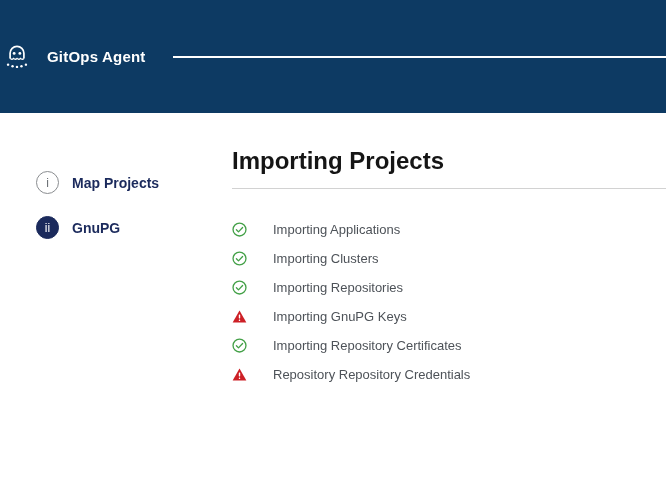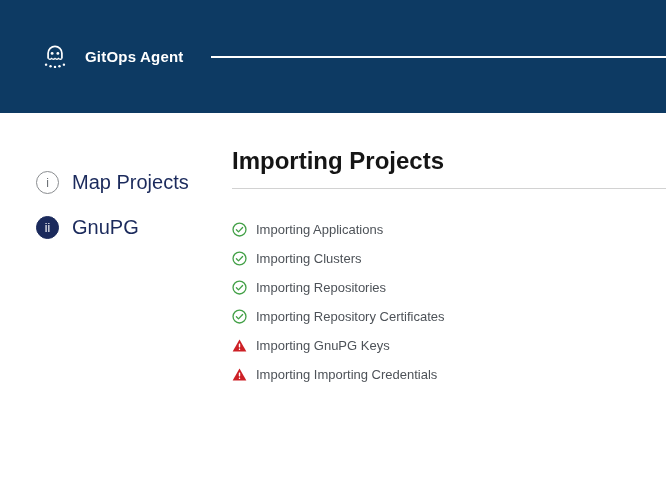--- a/index.html
+++ b/index.html
@@ -9,21 +9,20 @@
     background: #ffffff;
     color: #151515;
   }
 
   
   .app-header {
     height: 113px;
     background: var(--header_bg, #0d3a63);
     display: flex;
     align-items: center;
-    padding-left: 38px;
   }
   .brand-logo { width: 34px; height: 34px; margin-right: 13px; flex: 0 0 auto; }
   .brand-name {
     color: #ffffff;
     font-size: 15px;
     font-weight: 700;
     letter-spacing: 0.2px;
     white-space: nowrap;
   }
   .header-rule {
@@ -65,22 +64,22 @@
     flex: 0 0 auto;
     line-height: 1;
   }
   .wizard-step[data-active="true"] .step-badge {
     background: var(--navy, #1b2a5c);
     border-color: var(--navy, #1b2a5c);
     color: #ffffff;
   }
   .step-label {
     color: var(--navy, #1b2a5c);
-    font-size: 20px;
-    font-weight: 400;
+    font-size: 14px;
+    font-weight: 700;
   }
 
   
   .main {
     flex: 1;
     padding-top: 34px;
   }
   .page-title {
     font-size: 24px;
     font-weight: 700;
@@ -89,21 +88,21 @@
   }
   .title-divider {
     height: 1px;
     background: #d2d2d2;
     margin-top: 12px;
   }
   .status-list { margin-top: 33px; }
   .status-row {
     display: flex;
     align-items: center;
-    gap: 9px;
+    gap: 26px;
     margin-bottom: 13px;
     height: 16px;
   }
   .status-icon { display: none; width: 15px; height: 15px; flex: 0 0 auto; }
   .status-icon svg { display: block; width: 15px; height: 15px; }
   .status-row[data-status="success"] .icon-success { display: block; }
   .status-row[data-status="error"]   .icon-error   { display: block; }
   .status-label {
     font-size: 13px;
     color: #4d5258;
@@ -175,50 +174,50 @@
         <span class="status-icon icon-success">
           <svg viewBox="0 0 16 16">
               <circle cx="8" cy="8" r="6.9" fill="none" stroke="#43a047" stroke-width="1.4"></circle>
               <path d="M4.7 8.3 l2.2 2.2 4.4-4.7" fill="none" stroke="#43a047" stroke-width="1.4" stroke-linecap="round" stroke-linejoin="round"></path>
             </svg>
         </span>
 
         <span class="status-label">Importing Repositories</span>
       </div>
 
-      <div class="status-row" data-status="success">
-        <span class="status-icon icon-success">
-          <svg viewBox="0 0 16 16">
-              <circle cx="8" cy="8" r="6.9" fill="none" stroke="#43a047" stroke-width="1.4"></circle>
-              <path d="M4.7 8.3 l2.2 2.2 4.4-4.7" fill="none" stroke="#43a047" stroke-width="1.4" stroke-linecap="round" stroke-linejoin="round"></path>
-            </svg>
-        </span>
-
-        <span class="status-label">Importing Repository Certificates</span>
-      </div>
-
       <div class="status-row" data-status="error">
 
         <span class="status-icon icon-error">
           <svg viewBox="0 0 16 16">
               <path d="M8 1.6 L15.3 14.4 H0.7 Z" fill="#cd2026"></path>
               <rect x="7.25" y="5.8" width="1.5" height="4.4" rx="0.5" fill="#ffffff"></rect>
               <rect x="7.25" y="11.2" width="1.5" height="1.5" rx="0.4" fill="#ffffff"></rect>
             </svg>
         </span>
         <span class="status-label">Importing GnuPG Keys</span>
       </div>
 
+      <div class="status-row" data-status="success">
+        <span class="status-icon icon-success">
+          <svg viewBox="0 0 16 16">
+              <circle cx="8" cy="8" r="6.9" fill="none" stroke="#43a047" stroke-width="1.4"></circle>
+              <path d="M4.7 8.3 l2.2 2.2 4.4-4.7" fill="none" stroke="#43a047" stroke-width="1.4" stroke-linecap="round" stroke-linejoin="round"></path>
+            </svg>
+        </span>
+
+        <span class="status-label">Importing Repository Certificates</span>
+      </div>
+
       <div class="status-row" data-status="error">
 
         <span class="status-icon icon-error">
           <svg viewBox="0 0 16 16">
               <path d="M8 1.6 L15.3 14.4 H0.7 Z" fill="#cd2026"></path>
               <rect x="7.25" y="5.8" width="1.5" height="4.4" rx="0.5" fill="#ffffff"></rect>
               <rect x="7.25" y="11.2" width="1.5" height="1.5" rx="0.4" fill="#ffffff"></rect>
             </svg>
         </span>
-        <span class="status-label">Importing Importing Credentials</span>
+        <span class="status-label">Repository Repository Credentials</span>
       </div>
 
     </div>
   </main>
 </div>
 
 </body></html>

